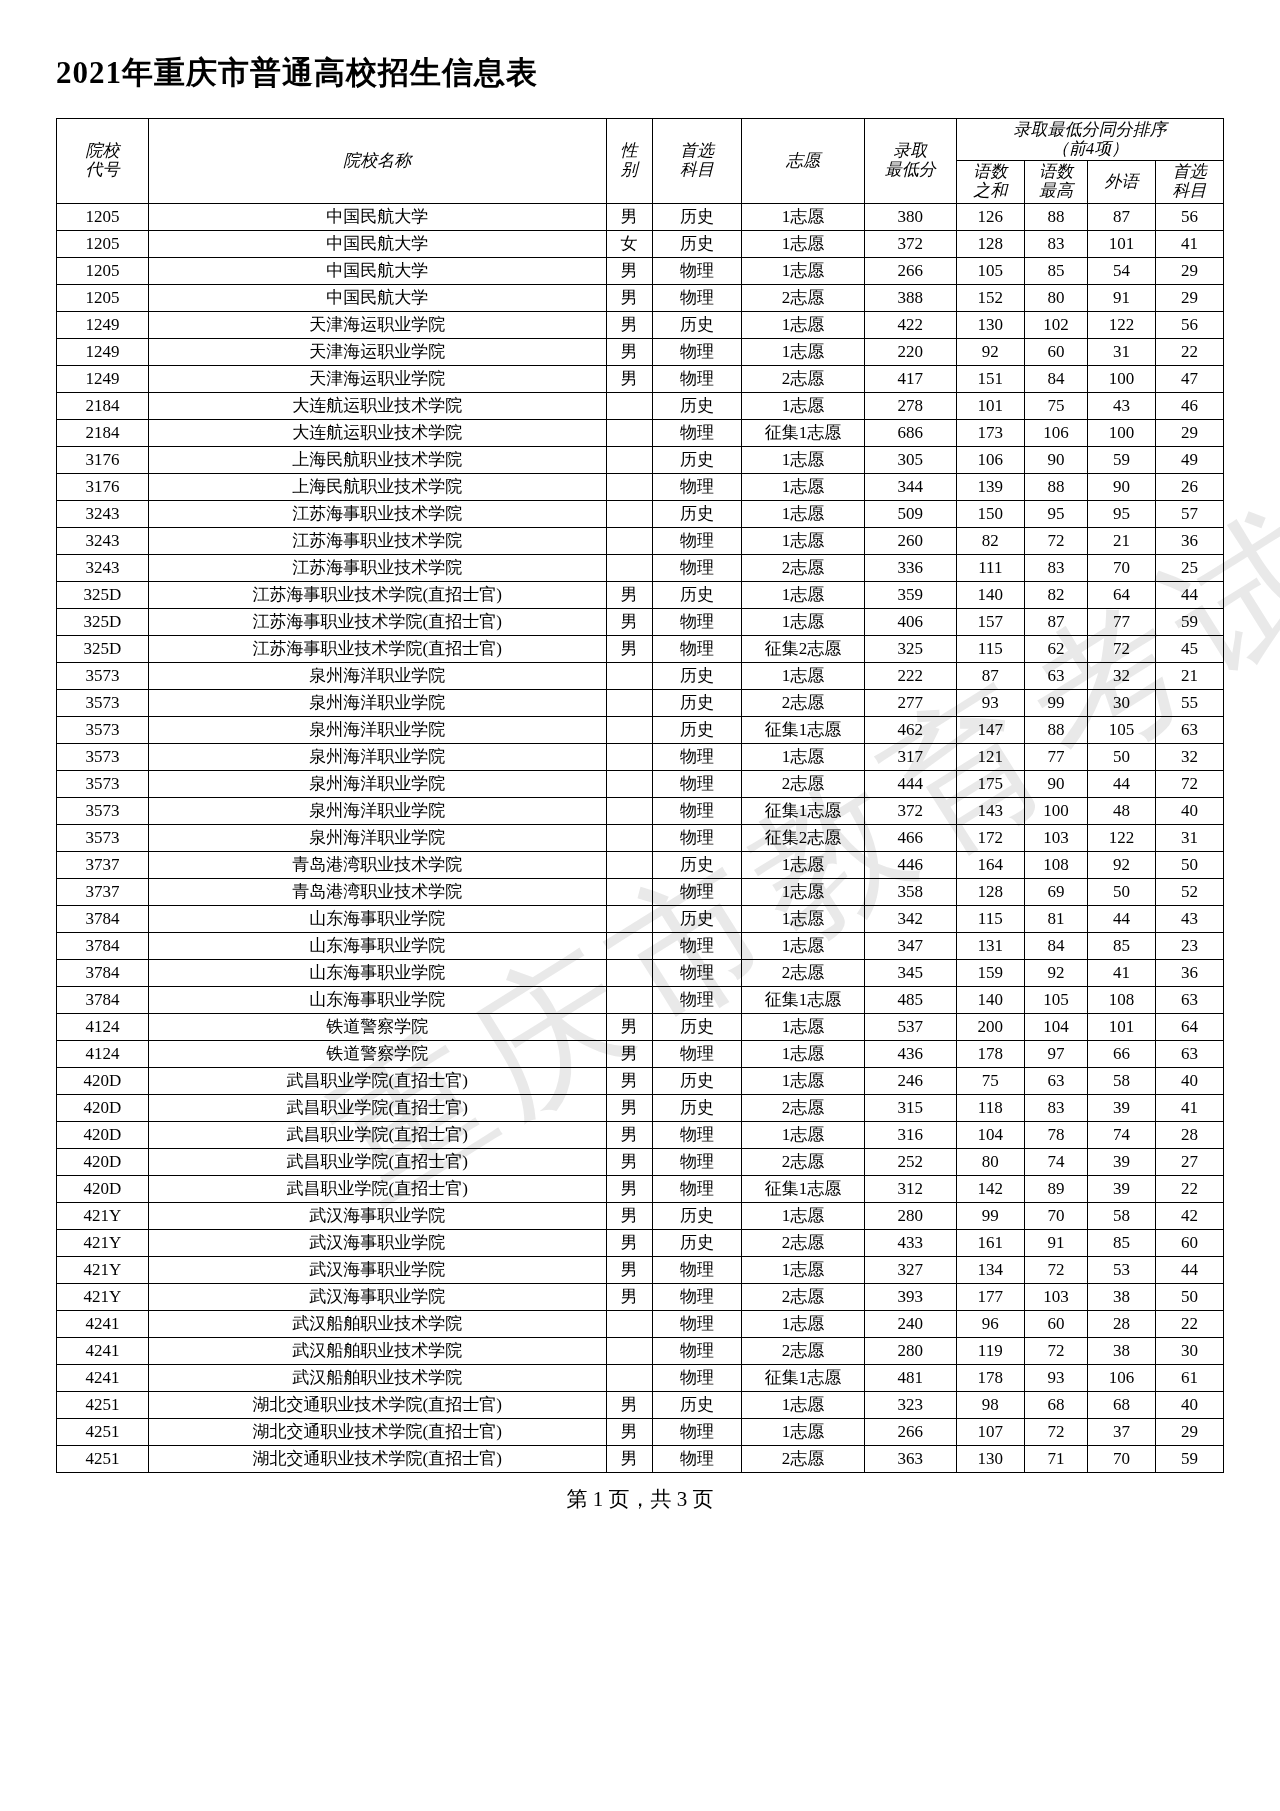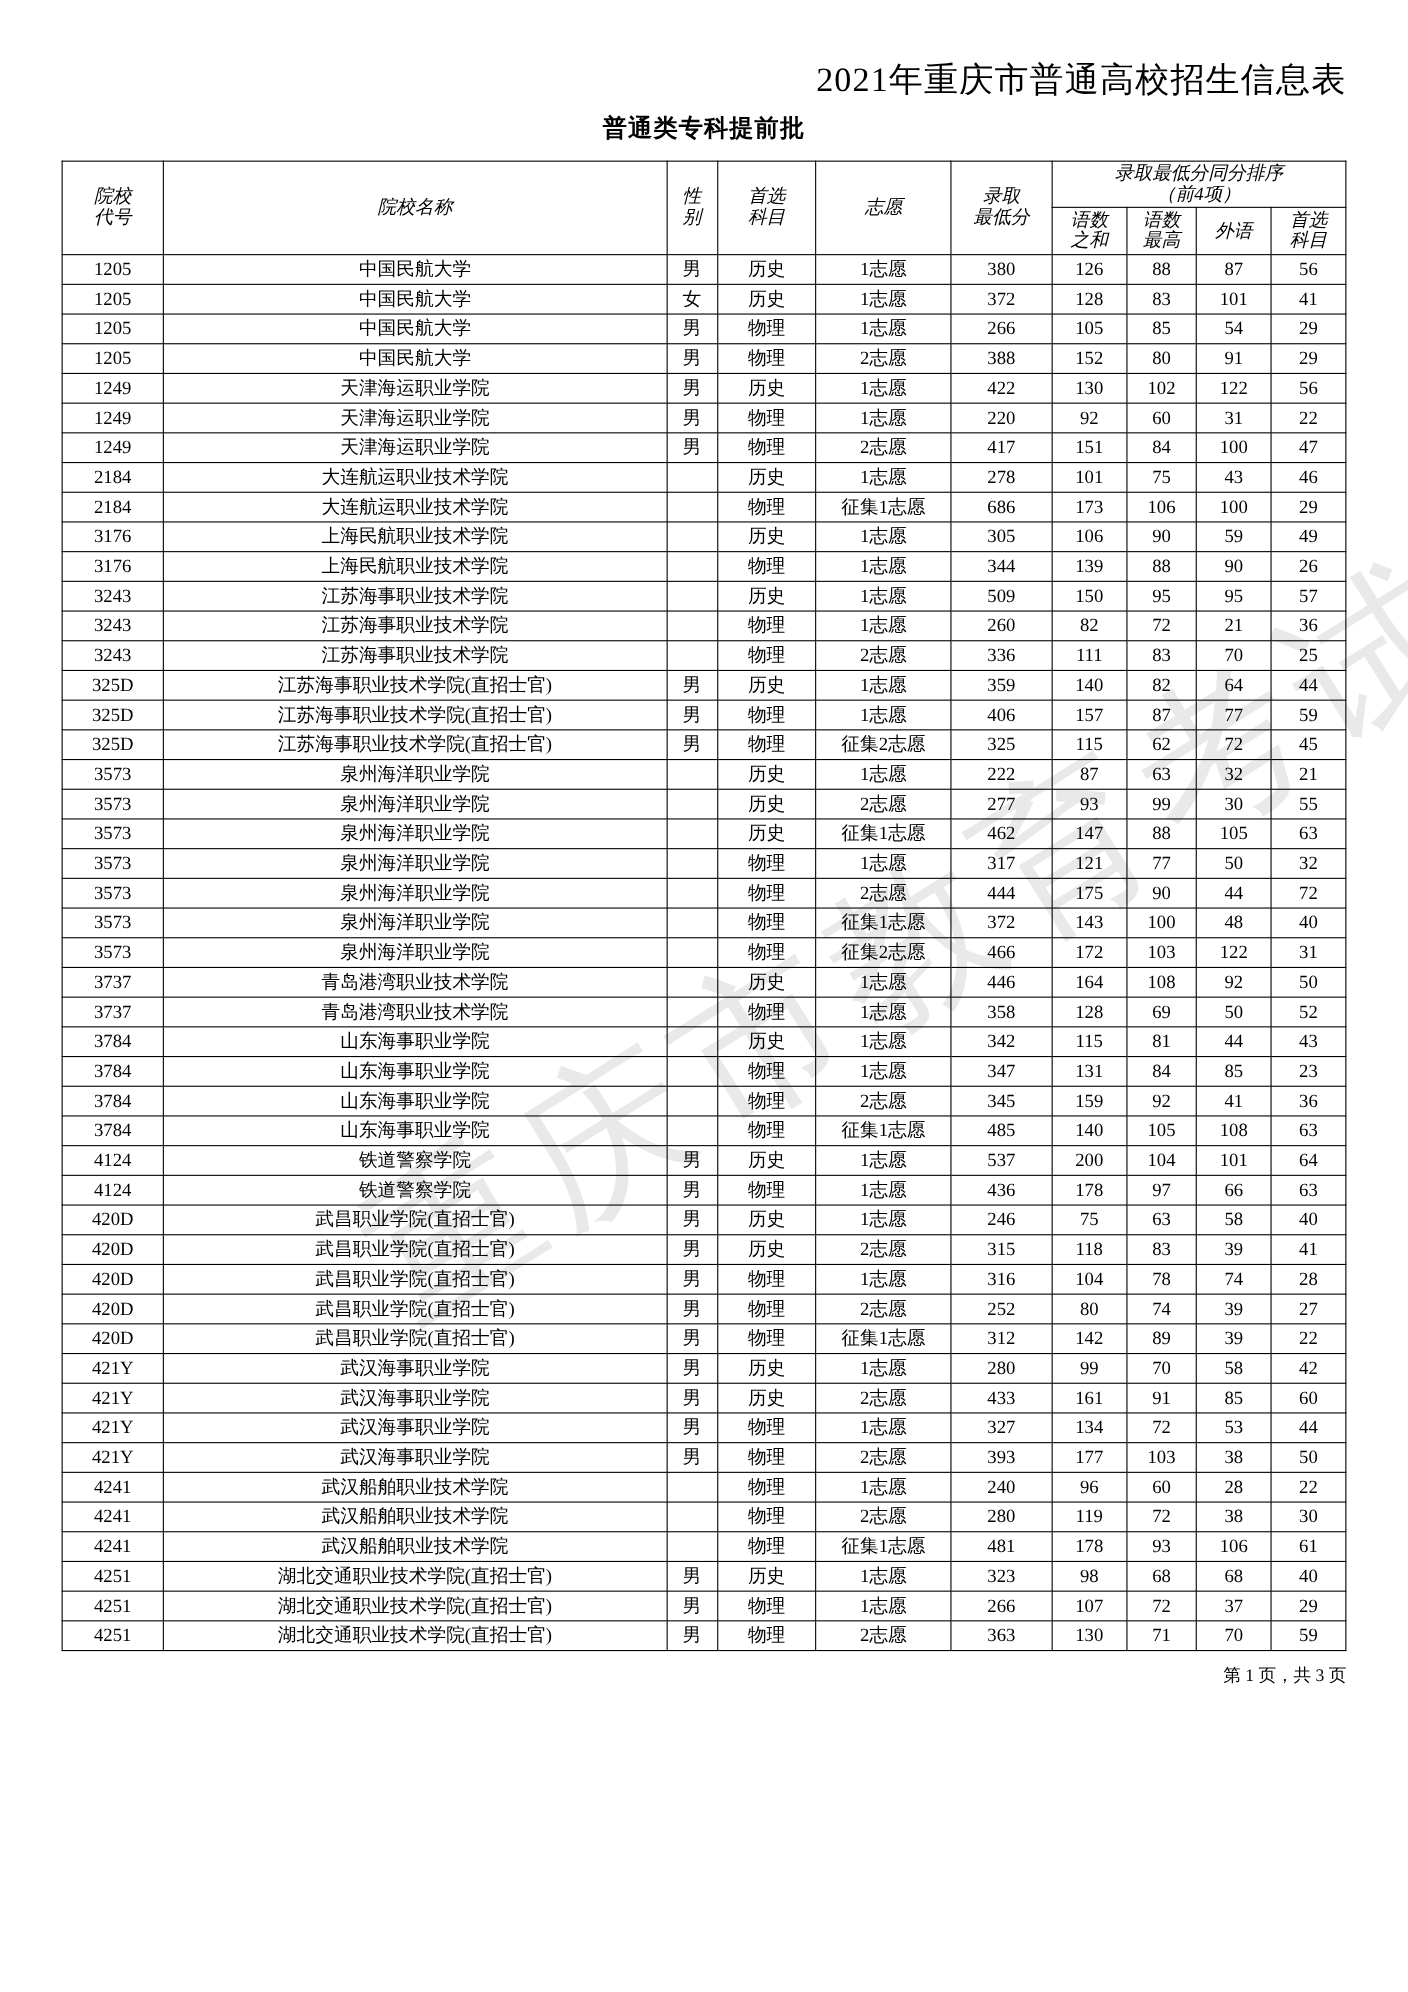--- a/index.html
+++ b/index.html
@@ -16,26 +16,26 @@
     overflow: hidden;
   }
   .page {
     position: relative;
     width: 1280px;
     height: 1811px;
     box-sizing: border-box;
     padding: 0 56px;
   }
   .doc-title {
-    text-align: right;
+    text-align: left;
     font-size: 31px;
-    font-weight: normal;
+    font-weight: bold;
     letter-spacing: 1px;
     margin-top: 52px;
-    margin-bottom: 8px;
+    margin-bottom: 24px;
   }
   .doc-subtitle {
     text-align: center;
     font-size: 22px;
     font-weight: bold;
     letter-spacing: 1px;
     margin-bottom: 14px;
   }
   table.info {
     border-collapse: collapse;
@@ -93,36 +93,35 @@
     left: 250px;
     top: 660px;
     font-size: 150px;
     color: rgba(120,120,120,0.16);
     font-family: "Liberation Serif", serif;
     transform: rotate(-32deg);
     white-space: nowrap;
     letter-spacing: 14px;
   }
   .footer {
-    text-align: right;
-    font-size: 16px;
+    text-align: center;
+    font-size: 21px;
     margin-top: 12px;
   }
 </style>
 </head>
 <body>
 
 <div class="page">
 
   <div class="watermark">
     <div class="wm-text">重庆市教育考试院</div>
   </div>
 
   <div class="doc-title">2021年重庆市普通高校招生信息表</div>
-  <div class="doc-subtitle">普通类专科提前批</div>
 
   <table class="info">
     <colgroup>
       <col class="col-code">
         <col class="col-name">
         <col class="col-sex">
         <col class="col-sub">
       <col class="col-vol">
         <col class="col-score">
         <col class="col-s1">

